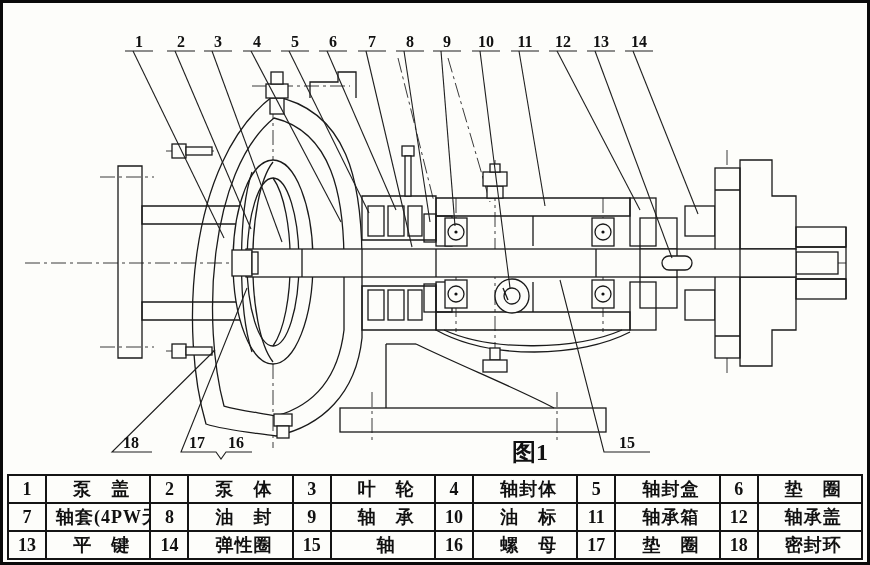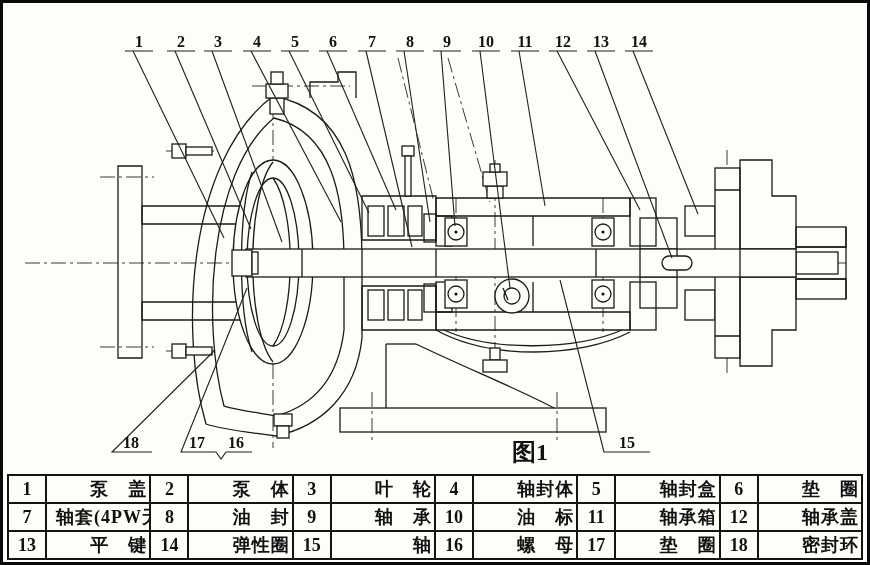--- a/index.html
+++ b/index.html
@@ -21,21 +21,21 @@
     width:100%;height:100%;
     border-collapse:collapse;table-layout:fixed;
     background:#fdfdfa;
   }
   table.parts td{
     border:2px solid #141414;
     font-size:18px;font-weight:bold;color:#111;
     padding:0 2px;white-space:nowrap;overflow:hidden;
   }
   table.parts td.no{text-align:center;width:4.35%;font-family:"Liberation Serif",serif;}
-  table.parts td.nm{text-align:right;width:12.3%;padding-left:9px;letter-spacing:1px;}
+  table.parts td.nm{text-align:center;width:12.3%;padding-left:9px;letter-spacing:1px;}
   
   .ol{fill:none;stroke:#1a1a1a;stroke-width:1.3;}
   .wh{fill:#fdfdfa;stroke:#1a1a1a;stroke-width:1.3;}
   .cl{fill:none;stroke:#3a3a3a;stroke-width:1;stroke-dasharray:15 4 3 4;}
   .ld{fill:none;stroke:#1f1f1f;stroke-width:1.1;}
   .callout{font-family:"Liberation Serif",serif;font-size:16px;font-weight:bold;fill:#111;text-anchor:middle;}
   .caption{font-family:"Liberation Serif",serif;font-size:24px;font-weight:bold;fill:#111;}
 </style>
 </head>
 <body>

